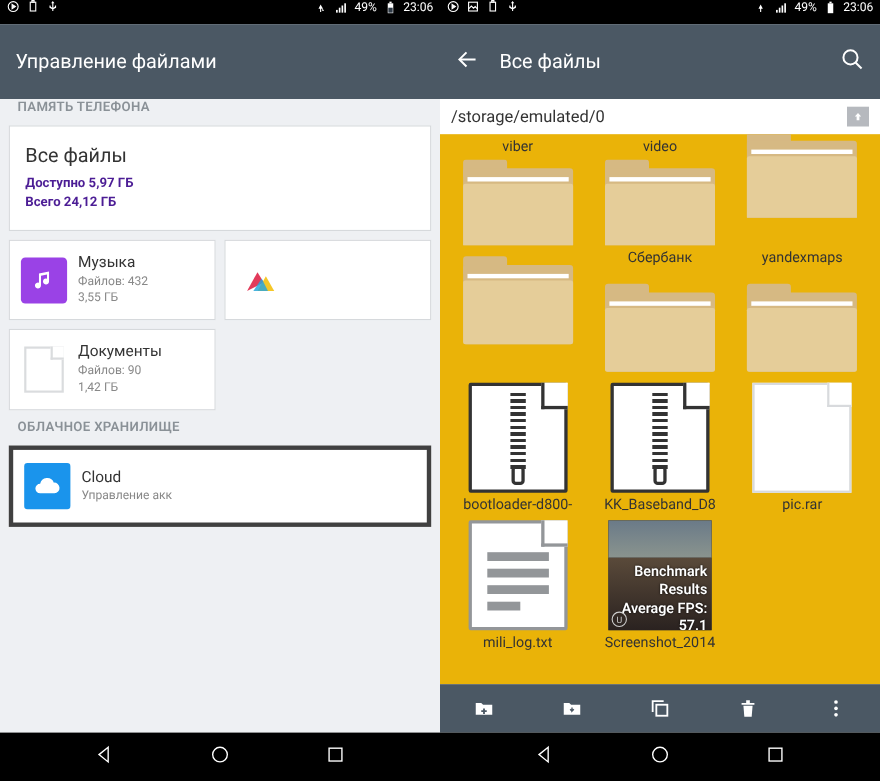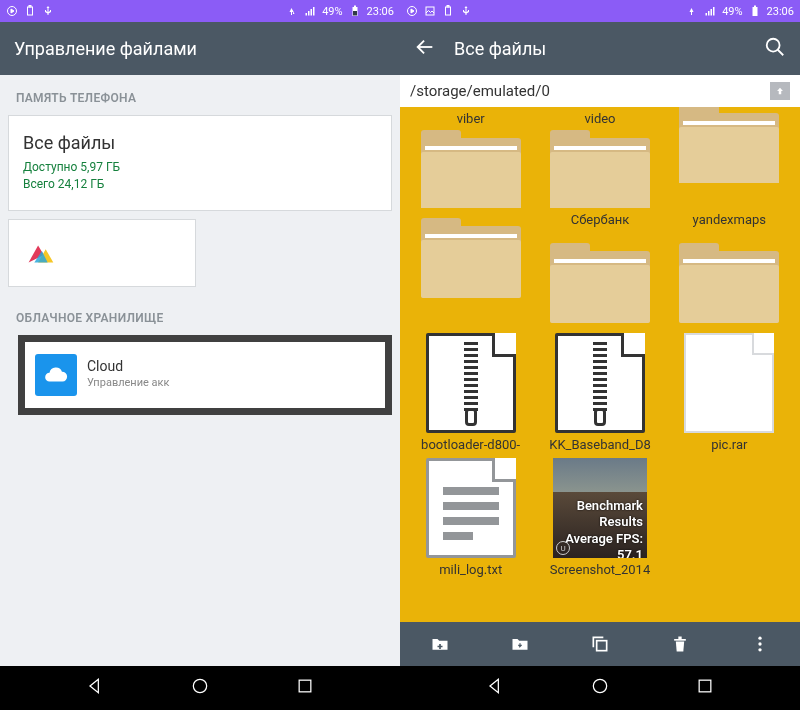--- a/index.html
+++ b/index.html
@@ -1,43 +1,43 @@
 <!DOCTYPE html>
 <html><head>
 <meta charset="utf-8">
 <style>
   * { box-sizing: border-box; margin: 0; padding: 0; }
   body { font-family: Roboto, Arial, sans-serif; background: #fff; width: 800px; height: 710px; overflow: hidden; }
   .screens { display: flex; width: 800px; height: 710px; }
   .screen { width: 400px; height: 710px; background: #eef0f3; display: flex; flex-direction: column; position: relative; }
 
   
-  .statusbar { height: 22px; background: #8b5cf6; color: #fff; display: flex; align-items: center; justify-content: space-between; padding: 0 6px; font-size: 11px; }
+  .statusbar { height: 22px; background: #000000; color: #fff; display: flex; align-items: flex-start; justify-content: space-between; padding: 0 6px; font-size: 11px; }
   .sb-left, .sb-right { display: flex; align-items: center; gap: 6px; }
   .sb-ico { display:inline-flex; }
   .sb-ico svg { width: 12px; height: 12px; }
 
   
-  .actionbar { height: 53px; background: #4b5864; color: #fff; display: flex; align-items: center; padding: 0 14px; font-size: 18px; gap: 18px; }
+  .actionbar { height: 68px; background: #4b5864; color: #fff; display: flex; align-items: center; padding: 0 14px; font-size: 18px; gap: 18px; }
   .actionbar .spacer { flex: 1; }
   .back-arrow svg, .search-ico svg { width: 22px; height: 22px; }
 
   
   .content { flex: 1; overflow: hidden; padding: 0 8px; background: #eef0f3; }
-  .section-title { color: #8a9197; font-size: 12px; font-weight: 600; padding: 16px 8px 10px; letter-spacing: 0.3px; }
+  .section-title { color: #8a9197; font-size: 12px; font-weight: 600; padding: 0 8px 10px; letter-spacing: 0.3px; }
   .card-all { background: #fff; border: 1px solid #d6d9dc; padding: 16px 14px; margin-bottom: 8px; }
   .card-all .t1 { font-size: 18px; color: #333; margin-bottom: 6px; }
-  .card-all .t2 { font-size: 12px; color: #15803d; line-height: 1.45; }
+  .card-all .t2 { font-size: 12px; color: #4c1d95; line-height: 1.45; font-weight: bold; }
   .grid2 { display: grid; grid-template-columns: 1fr 1fr; gap: 8px; margin-bottom: 8px; }
   .cat { background: #fff; border: 1px solid #d6d9dc; padding: 12px 10px; display: flex; align-items: center; gap: 10px; }
   .cat-ico { width: 42px; height: 42px; display:flex; align-items:center; justify-content:center; flex-shrink:0; }
   .cat-txt .l1 { font-size: 14px; color: #333; margin-bottom: 2px; white-space:nowrap; overflow:hidden; text-overflow:ellipsis; }
   .cat-txt .l2 { font-size: 11px; color: #888; line-height: 1.35; }
   .cat-txt { min-width:0; }
-  .cloud-card { background:#fff; border:7px solid #404040; padding:12px 10px; display:flex; align-items:center; gap:10px;margin-left:10px; }
+  .cloud-card { background:#fff; border:4px solid #404040; padding:12px 10px; display:flex; align-items:center; gap:10px; }
 
   
   .pathbar { background:#fff; height: 32px; display:flex; align-items:center; padding: 0 10px; font-size:15px; color:#333; gap:8px; }
   .pathbar .up { margin-left:auto; width:20px; height:18px; background:#b6b9be; display:flex; align-items:center; justify-content:center; }
   .pathbar .up svg { width:10px; height:10px; }
   .filegrid-wrap { flex:1; background:#eab308; overflow:hidden; }
   .filegrid { display:grid; grid-template-columns: repeat(3, 1fr); padding: 0 6px; }
   .item { display:flex; flex-direction:column; align-items:center; }
   .item-label { font-size:13px; color:#333; text-align:center; padding: 4px 2px 6px; white-space:nowrap; overflow:hidden; text-overflow:ellipsis; width: 100%; }
   .item-thumb { width: 110px; height: 100px; display:flex; align-items:center; justify-content:center; }
@@ -149,26 +149,50 @@
       <div class="section-title">ПАМЯТЬ ТЕЛЕФОНА</div>
 
       <div class="card-all">
         <div class="t1">Все файлы</div>
         <div class="t2">Доступно 5,97 ГБ</div>
         <div class="t2">Всего 24,12 ГБ</div>
       </div>
 
       <div class="grid2">
         <div class="cat">
+          <div class="cat-ico music-ico">
+            <svg viewBox="0 0 24 24" width="22" height="22" fill="#fff">
+                <path d="M9 17a3 3 0 11-2-2.83V5l10-2v10a3 3 0 11-2-2.83V6l-6 1.2V17z"></path>
+              </svg>
+          </div>
+          <div class="cat-txt">
+            <div class="l1">Музыка</div>
+            <div class="l2">Файлов: 432</div>
+            <div class="l2">3,55 ГБ</div>
+          </div>
+        </div>
+        <div class="cat">
           <div class="cat-ico images-ico">
             <svg viewBox="0 0 40 40" width="38" height="38">
                 <path d="M8 30 L18 12 L24 22 Z" fill="#e23a5a"></path>
                 <path d="M18 30 L26 16 L34 30 Z" fill="#f5c728"></path>
                 <path d="M14 30 L22 18 L28 30 Z" fill="#2aa7d9" opacity="0.85"></path>
               </svg>
+          </div>
+        </div>
+        <div class="cat">
+          <div class="cat-ico">
+            <div class="doc-ico">
+                <div class="c"></div>
+              </div>
+          </div>
+          <div class="cat-txt">
+            <div class="l1">Документы</div>
+            <div class="l2">Файлов: 90</div>
+            <div class="l2">1,42 ГБ</div>
           </div>
         </div>
       </div>
 
       <div class="section-title">ОБЛАЧНОЕ ХРАНИЛИЩЕ</div>
       <div class="cloud-card">
         <div class="cloud-ico">
           <svg viewBox="0 0 24 24" width="26" height="26" fill="#fff">
               <path d="M6 18a4 4 0 010-8 6 6 0 0111.5-1A4.5 4.5 0 0118 18H6z"></path>
             </svg>

